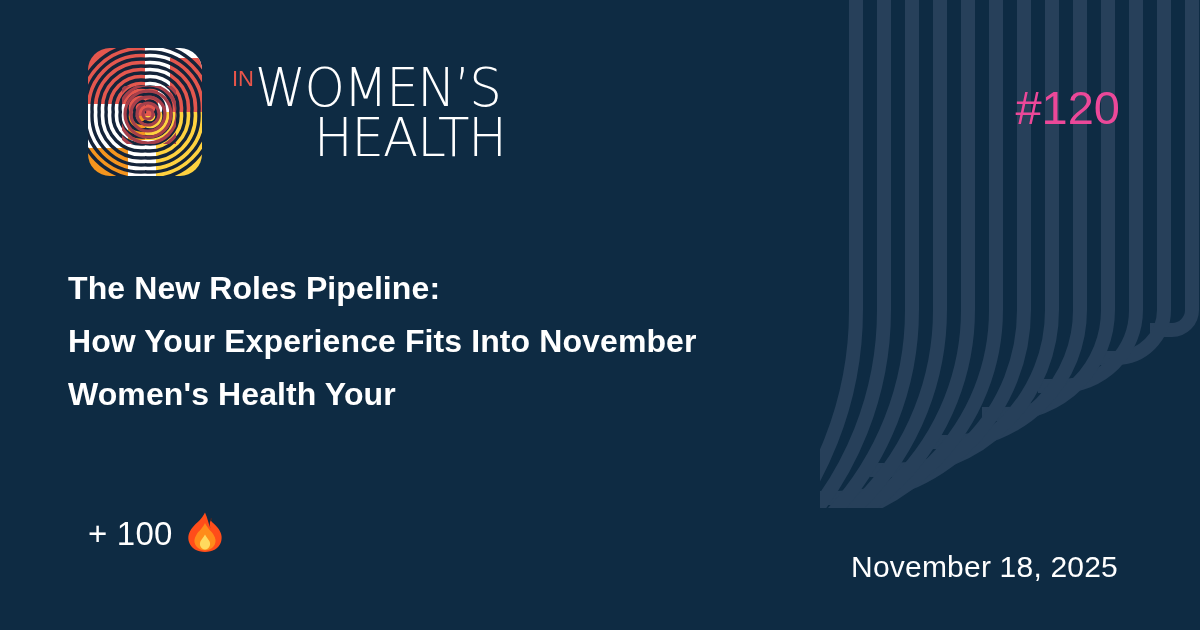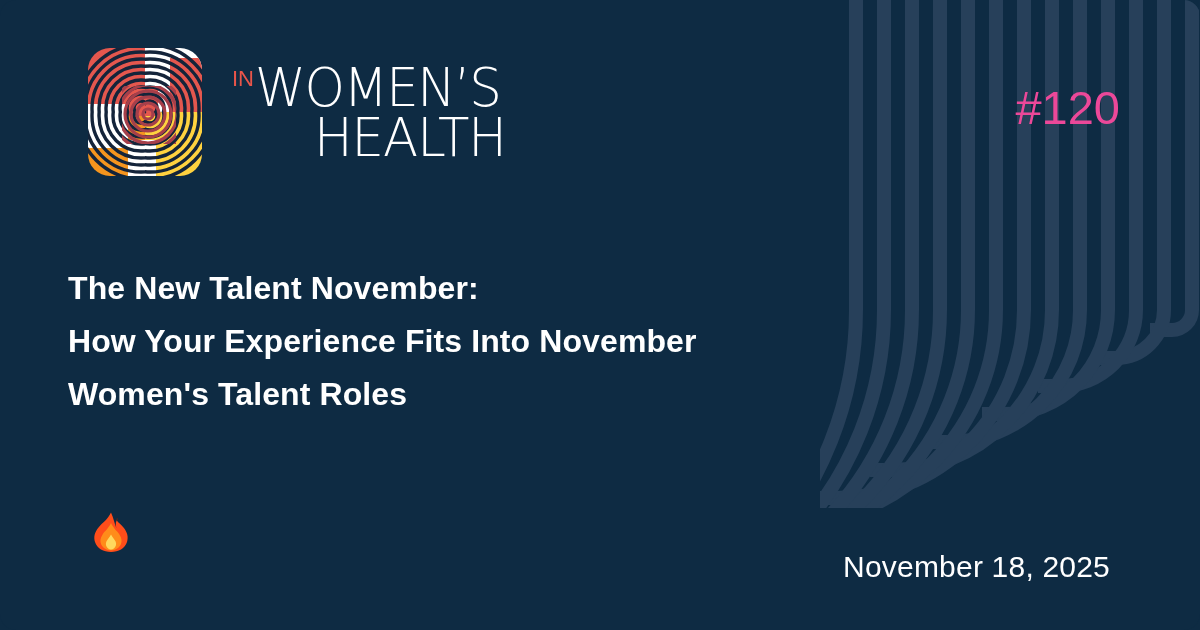--- a/index.html
+++ b/index.html
@@ -15,21 +15,20 @@
     font-family: "Liberation Sans", sans-serif;
     -webkit-font-smoothing: antialiased;
   }
 
   #canvas {
     position: relative;
     width: 1200px;
     height: 630px;
     background: #0e2b43;
     overflow: hidden;
-    border-radius: 16px;
   }
 
   
   #arc-pattern {
     position: absolute;
     top: 0;
     right: 0;
     width: 380px;
     height: 630px;
     overflow: hidden;
@@ -151,21 +150,21 @@
     height: 42px;
     flex: 0 0 auto;
     margin: 0 6px 0 4px;
     position: relative;
     top: -1px;
   }
 
   
   #episode-date {
     position: absolute;
-    right: 90px;
+    right: 82px;
     bottom: 48px;
     color: #ffffff;
     font-size: 30px;
     font-weight: 400;
     letter-spacing: 0.2px;
     font-family: "Liberation Sans", sans-serif;
     line-height: 1;
   }
 </style>
 </head>
@@ -306,26 +305,27 @@
         <span class="wm-womens">WOMEN’S</span>
       </div>
       <div class="wm-line2">HEALTH</div>
     </div>
 
   </div>
 
   <div id="episode-number">#120</div>
 
   <div id="episode-title">
-    <div class="t-line">The New Talent November:</div>
+    <div class="t-line">The New Roles Pipeline:</div>
     <div class="t-line">How Your Experience Fits Into November</div>
-    <div class="t-line">Women's Talent Roles</div>
+    <div class="t-line">Women's Health Your</div>
   </div>
 
   <div id="jobs-line">
+    <span class="jobs-prefix">+ 100 </span>
     <span id="fire-icon">
       <svg width="38" height="42" viewBox="0 0 38 42" xmlns="http://www.w3.org/2000/svg" aria-hidden="true">
 
         <path d="M19 1.5 C 15.5 9 10.5 11.5 6.5 16.5 C 2.5 21.5 1.5 26 3 31 C 5 37.5 11.5 41 19 41 C 26.5 41 33 37.5 35 31 C 36.5 26 35.5 21.5 31.5 16.5 C 29.2 13.6 26.6 12 24.6 9.2 C 23.2 12.4 23.9 15 24.6 17.6 C 22.6 13 21.6 7 19 1.5 Z" fill="#ff4d1a"></path>
 
         <path d="M19 12 C 16.5 17.5 13 19.8 10.6 23.4 C 8.2 27 7.8 30.2 9.2 33.4 C 11 37.2 15 39.2 19 39.2 C 23 39.2 27 37.2 28.8 33.4 C 30.2 30.2 29.8 27 27.4 23.4 C 25 19.8 21.5 17.5 19 12 Z" fill="#ff8c1a"></path>
 
         <path d="M19 23.5 C 17.6 26.6 15.4 28.2 14.4 30.6 C 13.4 33 13.9 35.4 15.6 36.9 C 17 38.2 17.9 38.6 19 38.6 C 20.1 38.6 21 38.2 22.4 36.9 C 24.1 35.4 24.6 33 23.6 30.6 C 22.6 28.2 20.4 26.6 19 23.5 Z" fill="#ffd95e"></path>
 
         <path d="M25.2 6.4 C 25.9 8 25.6 9.4 24.8 10.6 C 24.3 8.9 24.5 7.6 25.2 6.4 Z" fill="#6b2412"></path>

